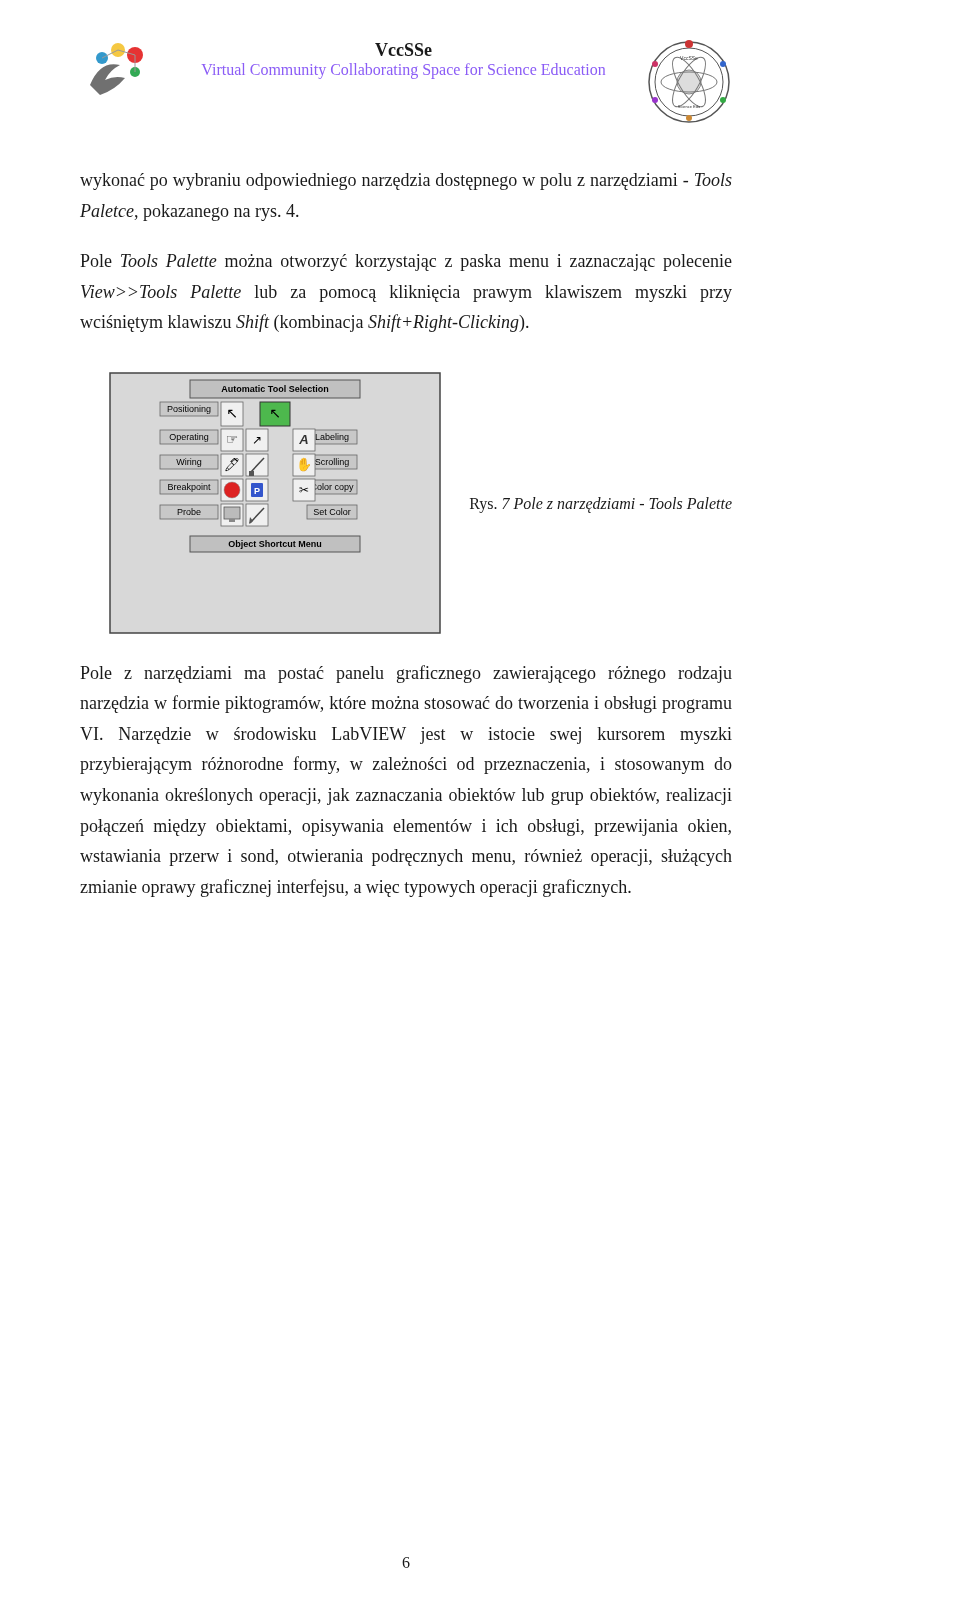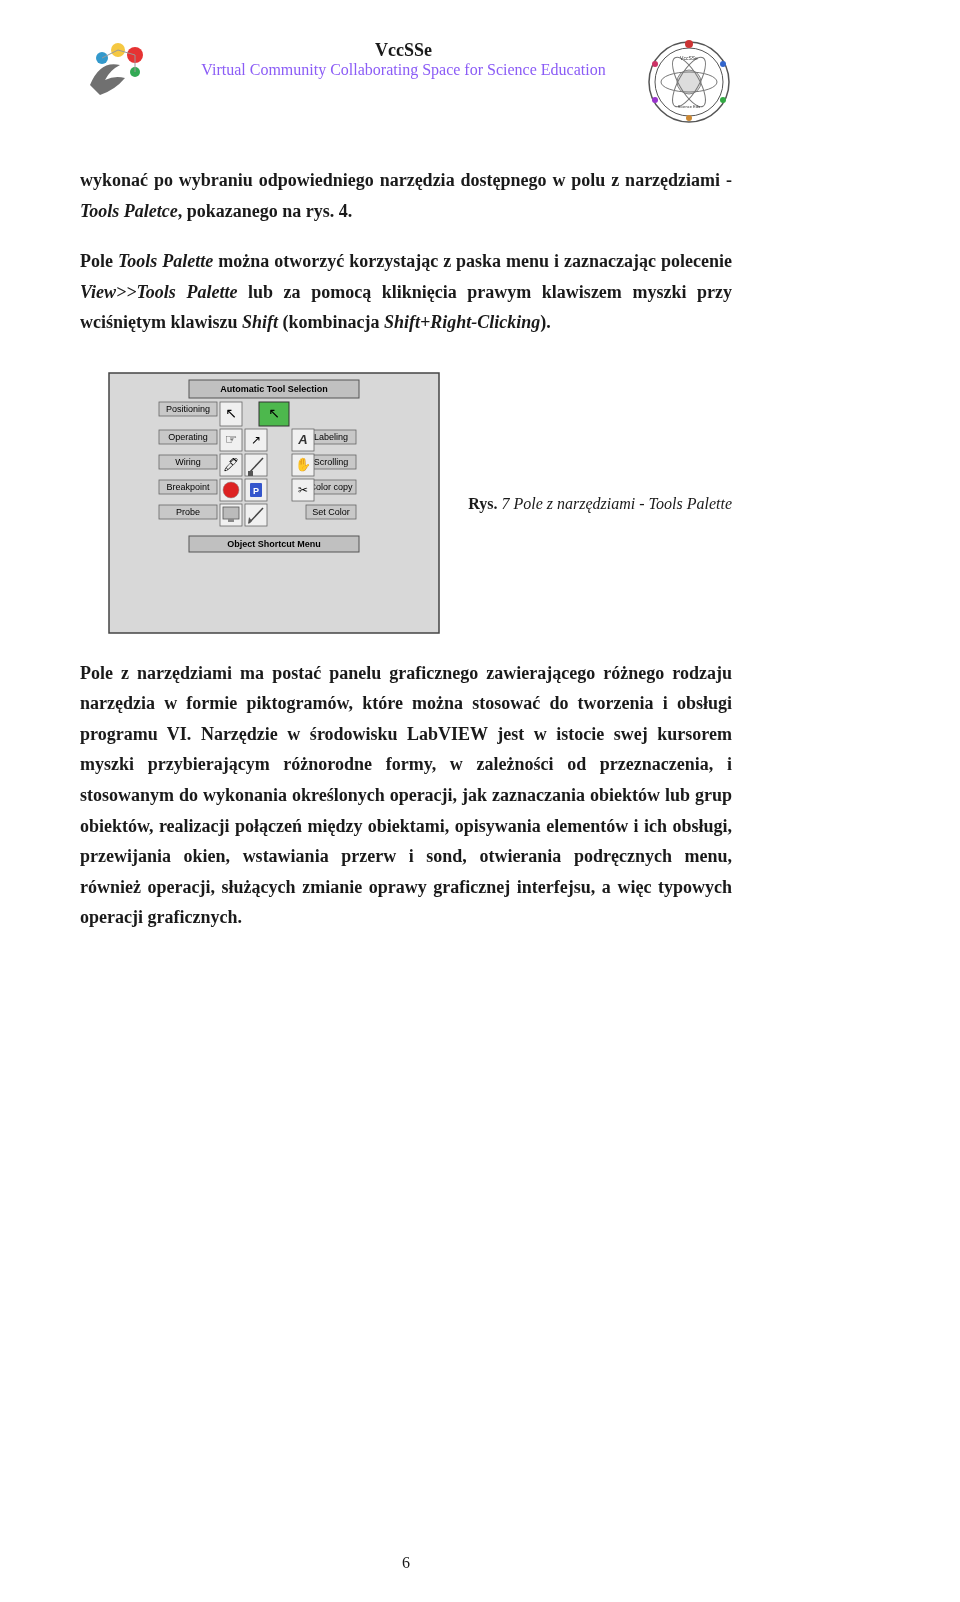--- a/index.html
+++ b/index.html
@@ -63,21 +63,20 @@
     }
 
     
     .content {
       line-height: 1.7;
     }
 
     .paragraph {
       margin-bottom: 20px;
       text-align: justify;
-      font-weight: bold;
     }
 
     .italic { font-style: italic; }
 
     
     .diagram-container {
       display: flex;
       flex-direction: row;
       align-items: center;
       margin: 30px 0 10px 0;
@@ -86,21 +85,20 @@
     .diagram-caption {
       text-align: center;
       font-style: italic;
       font-size: 16px;
       margin-top: 8px;
       margin-bottom: 16px;
     }
 
     .diagram-caption .rys {
       font-style: normal;
-      font-weight: bold;
     }
 
     
     .page-number {
       text-align: center;
       position: absolute;
       bottom: 30px;
       left: 0;
       right: 0;
       font-size: 16px;

